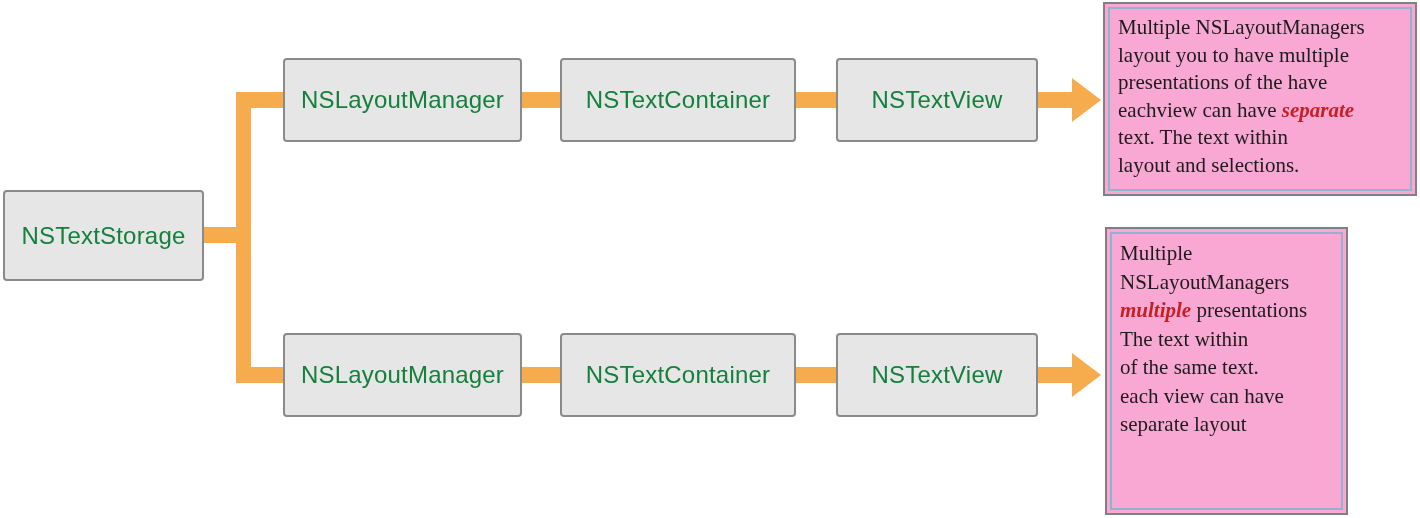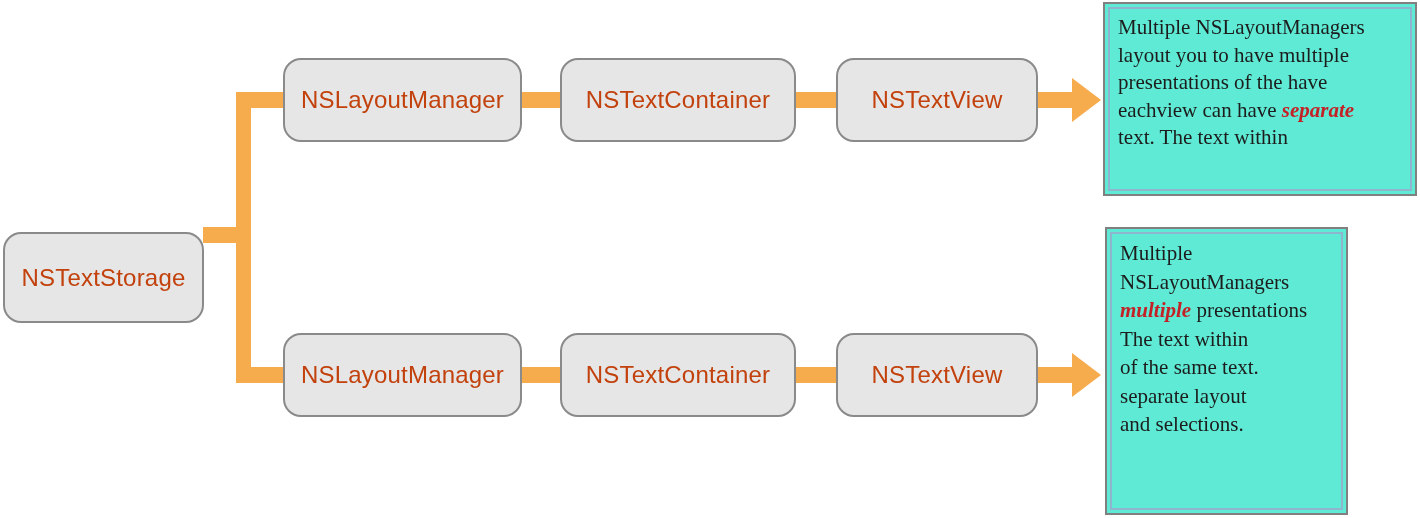--- a/index.html
+++ b/index.html
@@ -35,38 +35,38 @@
   }
   .arrow-head.top    { top: 78px; }
   .arrow-head.bottom { top: 353px; }
 
   
   .node {
     position: absolute;
     box-sizing: border-box;
     background: var(--node-fill, #E5E6E5);
     border: 2px solid var(--node-border, #8A8A8A);
-    border-radius: 18px;
+    border-radius: 4px;
     display: flex; align-items: center; justify-content: center;
-    font-size: 24px; color: #c2410c; letter-spacing: 0.2px;
+    font-size: 24px; color: #15803d; letter-spacing: 0.2px;
   }
-  .node-storage { left: 3px;   top: 190px; width: 201px; height: 91px; margin-top: 42px; }
+  .node-storage { left: 3px;   top: 190px; width: 201px; height: 91px; }
   .node-t1      { left: 283px; top: 58px;  width: 239px; height: 84px; }
   .node-t2      { left: 560px; top: 58px;  width: 236px; height: 84px; }
   .node-t3      { left: 836px; top: 58px;  width: 202px; height: 84px; }
   .node-b1      { left: 283px; top: 333px; width: 239px; height: 84px; }
   .node-b2      { left: 560px; top: 333px; width: 236px; height: 84px; }
   .node-b3      { left: 836px; top: 333px; width: 202px; height: 84px; }
 
   
   .callout {
     position: absolute;
     box-sizing: border-box;
     border: 2px solid var(--callout-border, #808080);
-    background: #5eead4;
+    background: #f9a8d4;
     padding: 3px;
   }
   .callout-top-box    { left: 1103px; top: 2px;   width: 314px; height: 194px; }
   .callout-bottom-box { left: 1105px; top: 227px; width: 243px; height: 288px; }
   .callout-inner {
     box-sizing: border-box;
     width: 100%; height: 100%;
     border: 2px solid var(--callout-inner-border, #8EB5CD);
     padding: 5px 8px;
     font-family: "Liberation Serif", serif;
@@ -105,31 +105,32 @@
   <div class="node node-b3">NSTextView</div>
 
   <div class="callout callout-top-box">
     <div class="callout-inner">
       <div>
           <div class="tline"><span>Multiple NSLayoutManagers</span></div>
           <div class="tline"><span>layout you to have multiple</span></div>
           <div class="tline"><span>presentations of the have</span></div>
           <div class="tline"><span>eachview can have </span><span class="em">separate</span></div>
           <div class="tline"><span>text. The text within</span></div>
+          <div class="tline"><span>layout and selections.</span></div>
         </div>
     </div>
   </div>
 
   <div class="callout callout-bottom-box">
     <div class="callout-inner">
       <div>
           <div class="tline"><span>Multiple</span></div>
           <div class="tline"><span>NSLayoutManagers</span></div>
           <div class="tline"><span class="em">multiple</span><span> presentations</span></div>
           <div class="tline"><span>The text within</span></div>
           <div class="tline"><span>of the same text.</span></div>
+          <div class="tline"><span>each view can have</span></div>
           <div class="tline"><span>separate layout</span></div>
-          <div class="tline"><span>and selections.</span></div>
         </div>
     </div>
   </div>
 
 </div>
 
 </body></html>

